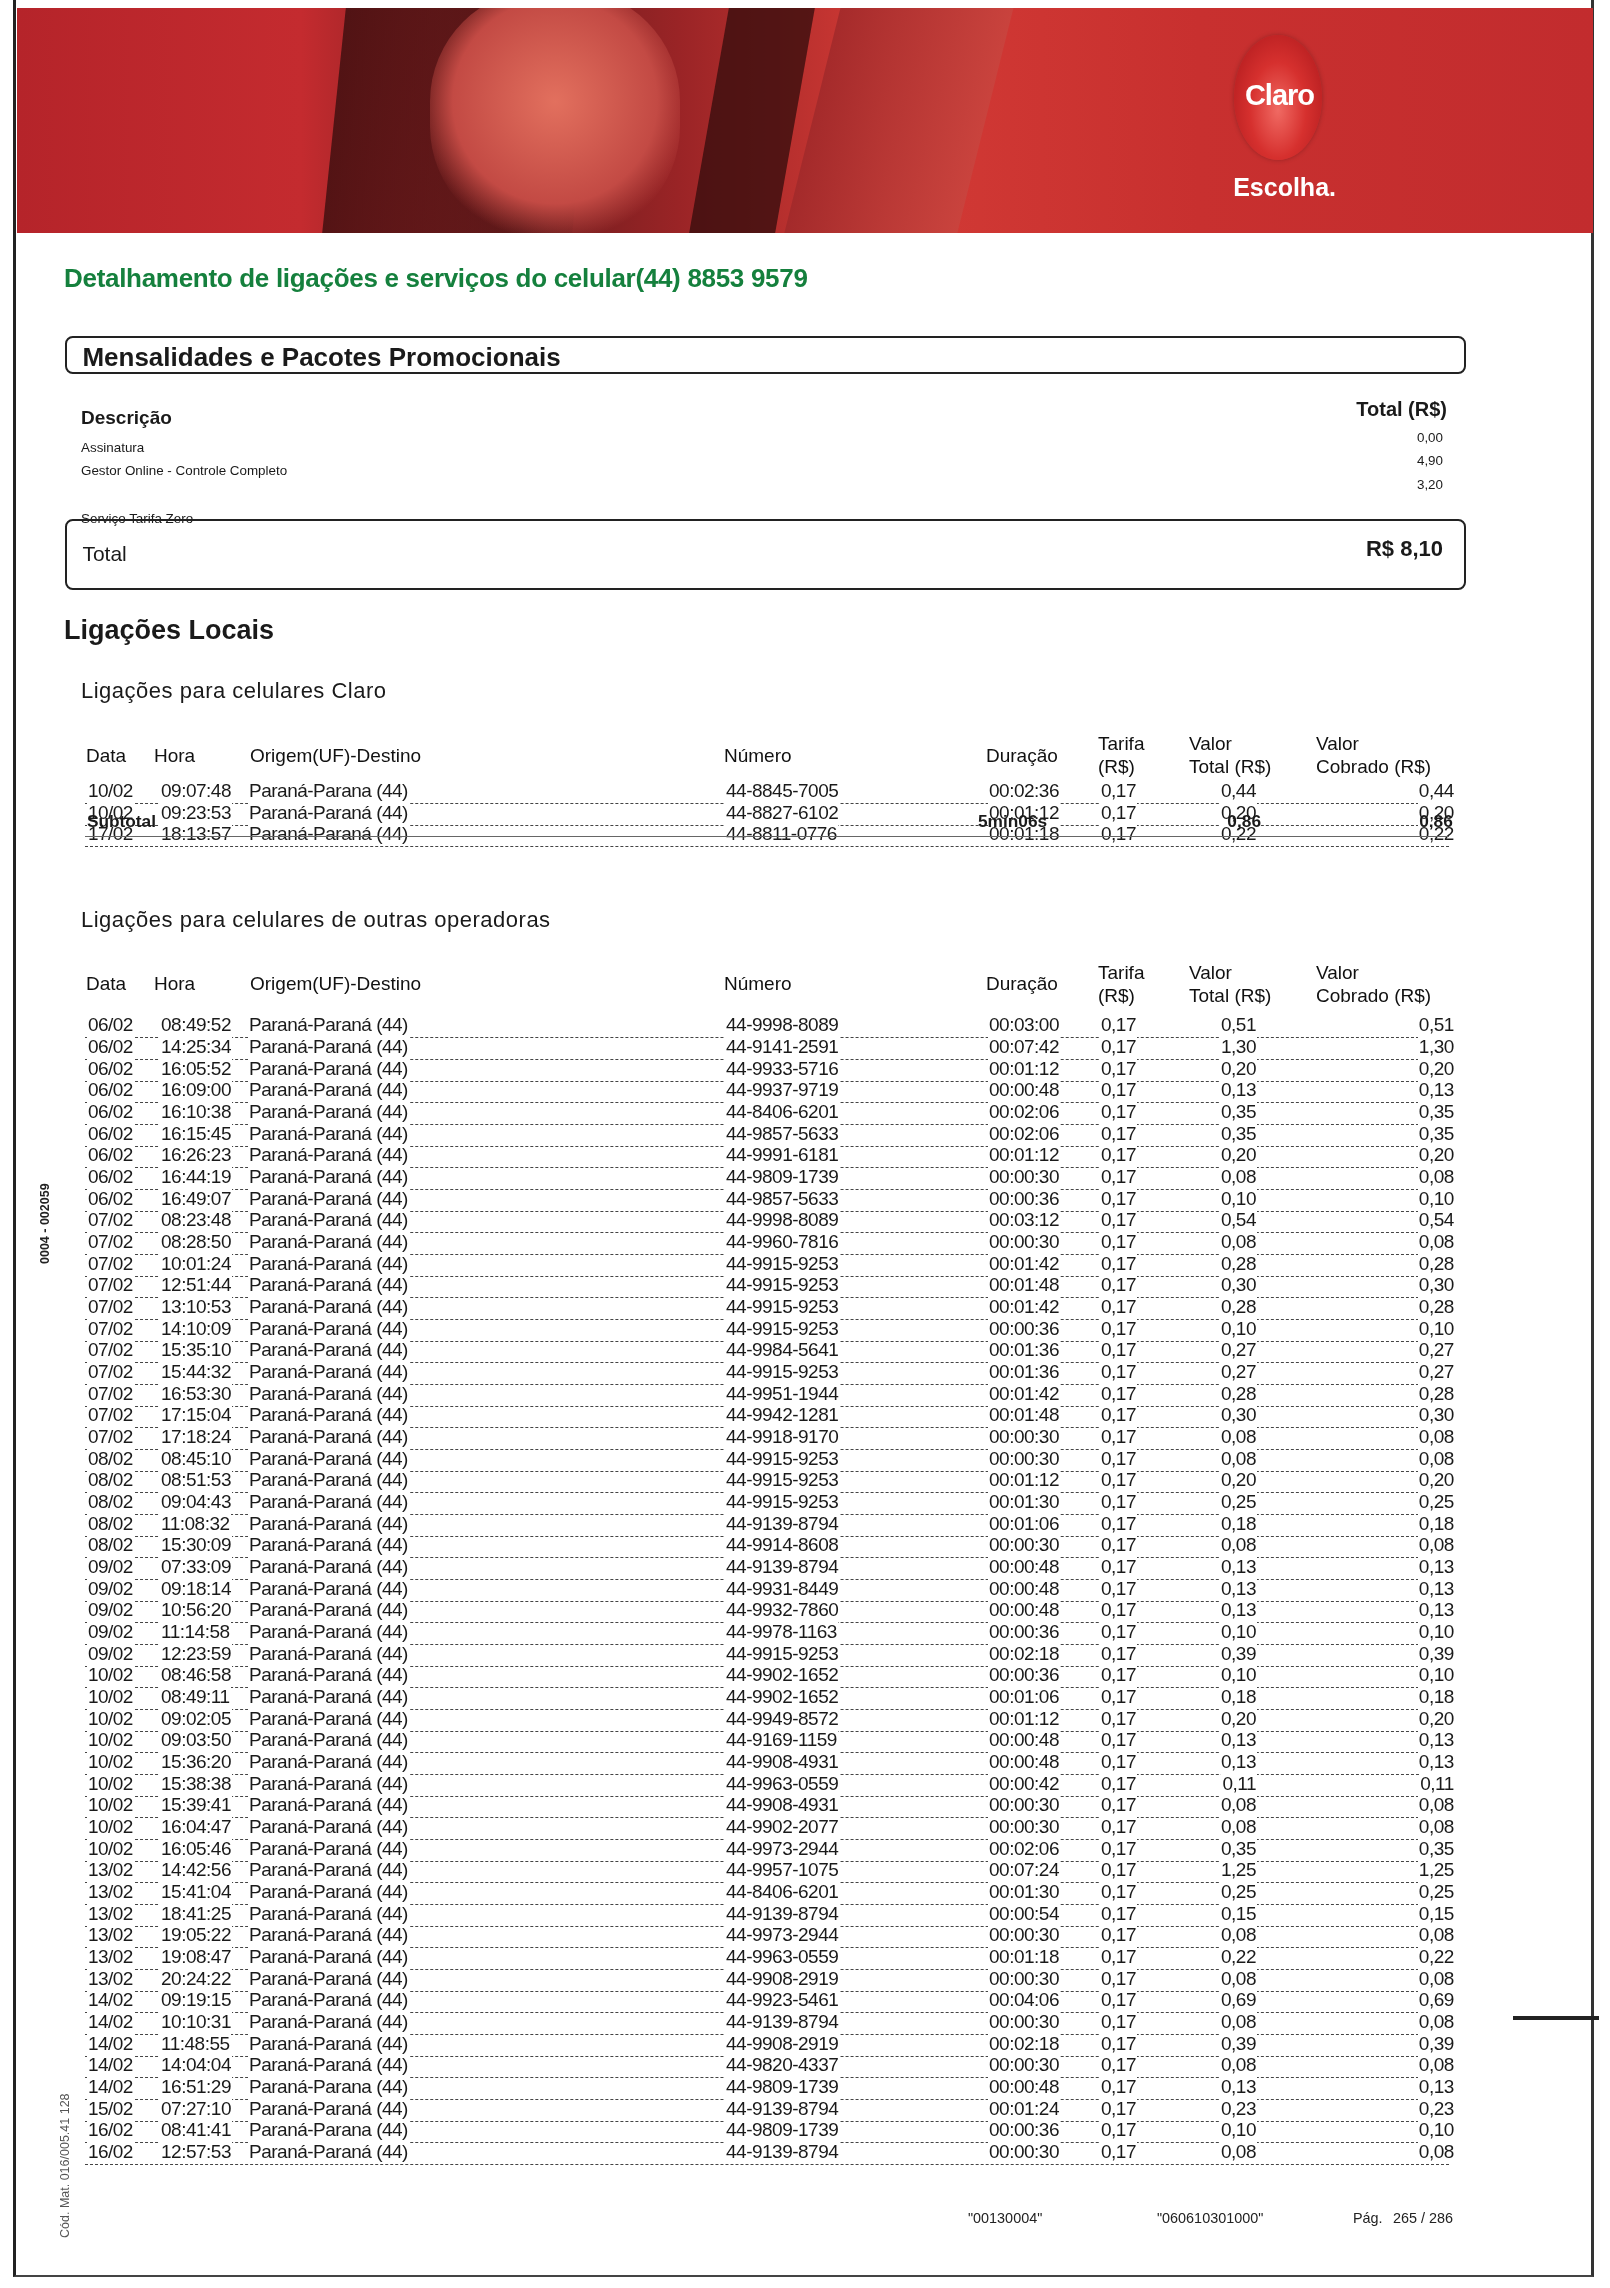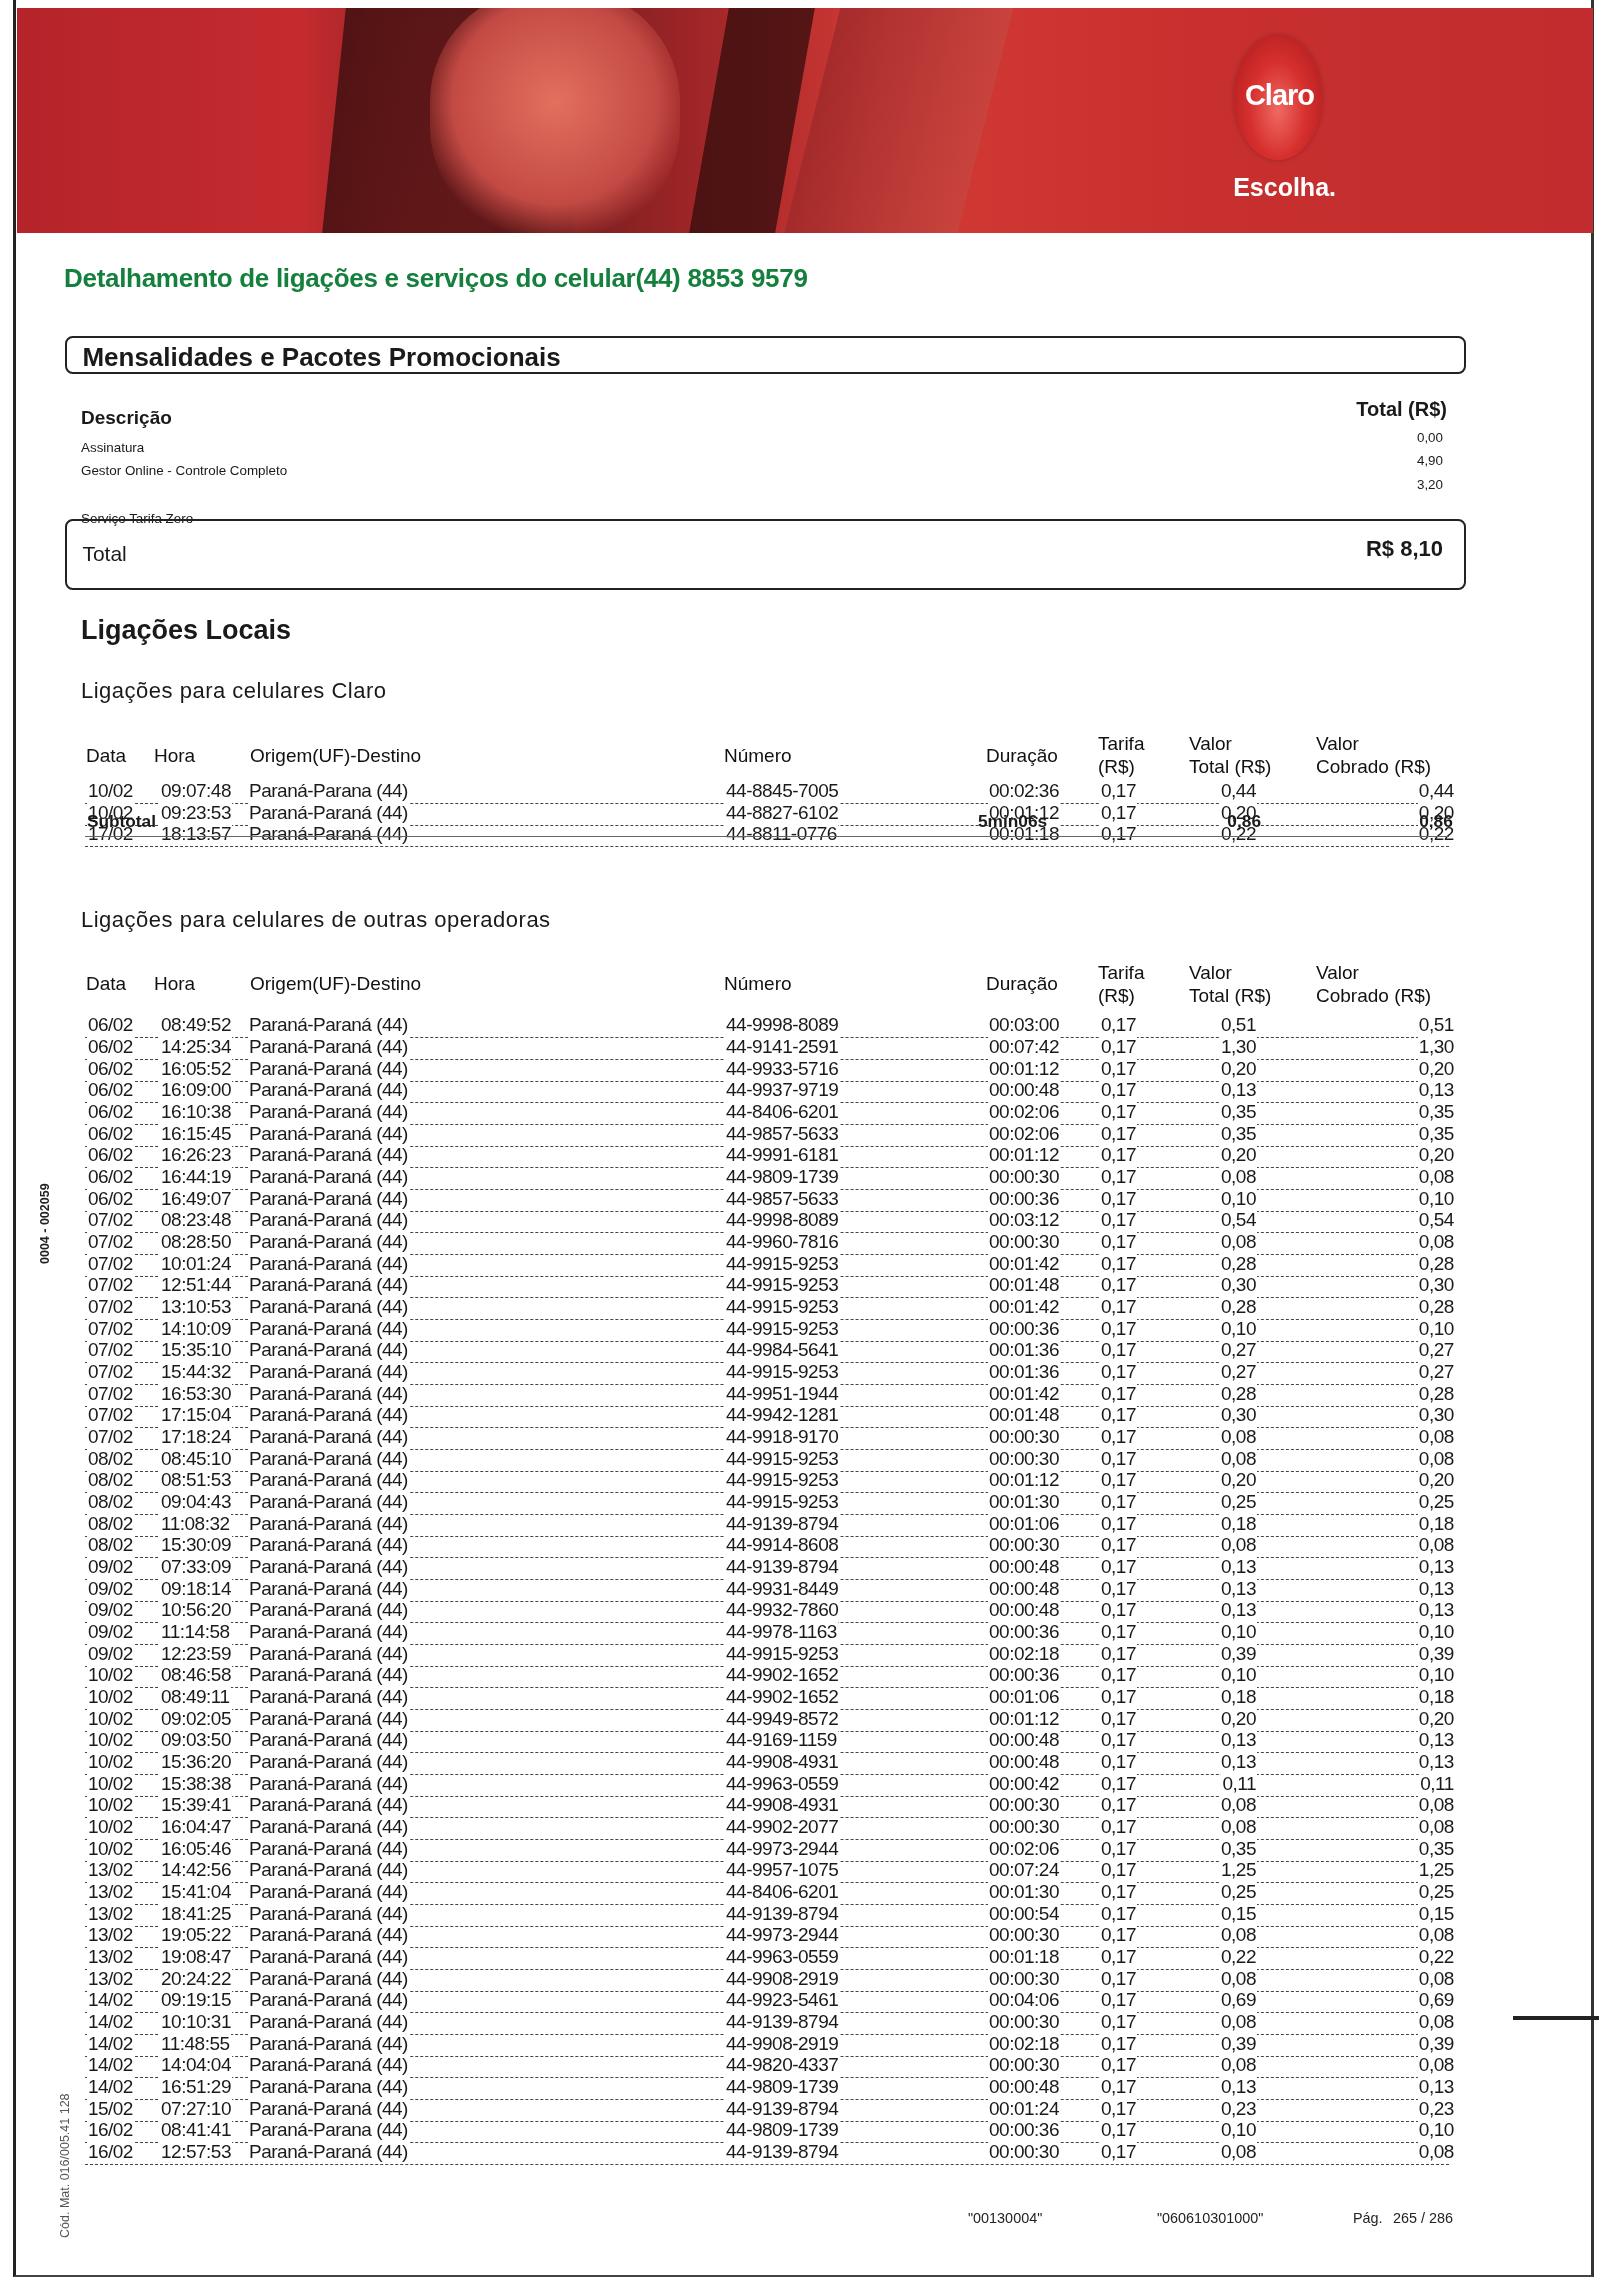--- a/index.html
+++ b/index.html
@@ -31,21 +31,21 @@
   .box-title span { position:absolute; left:15.4px; top:3.8px; font-size:26px; font-weight:bold; }
   .box-total { left:65px; top:519px; width:1401px; height:71px; }
   .box-total .lbl { position:absolute; left:15.4px; top:21px; font-size:21px; }
   .box-total .val { position:absolute; right:21px; top:15.4px; font-size:22px; font-weight:bold; }
 
   .mens-head { position:absolute; left:81px; top:407px; font-size:19px; font-weight:bold; }
   .mens-total-head { position:absolute; right:163px; top:398px; font-size:20px; font-weight:bold; }
   .mens-row { position:absolute; left:81px; font-size:13.4px; }
   .mens-val { position:absolute; right:167px; font-size:13.4px; text-align:right; }
 
-  .h-section { position:absolute; left:81px; top:615px; font-size:27px; font-weight:bold; }
+  .h-section { position:absolute; left:64px; top:615px; font-size:27px; font-weight:bold; }
   .h-sub { position:absolute; left:81px; font-size:22px; letter-spacing:0.5px; }
 
   .th { position:absolute; font-size:19px; line-height:23px; color:#111; }
   .row { position:absolute; left:85px; width:1364px; height:21px; font-size:19px; border-bottom:1.9px dashed #444; }
   .row span { position:absolute; bottom:1px; white-space:nowrap; background:#fff; padding:0 1px; letter-spacing:-0.5px; }
   .c-data { left:1.9px; } .c-hora { left:75px; } .c-orig { left:163px; }
   .c-num { left:640px; } .c-dur { left:903px; } .c-tar { left:1015px; }
   .c-vt { right:192px; text-align:right; } .c-vc { right:-5.8px; text-align:right; }
   .subtotal { position:absolute; left:85px; width:1364px; height:29px; font-size:17.3px; font-weight:bold; border-bottom:1.9px solid #666; }
   .subtotal span { position:absolute; top:3.8px; }

